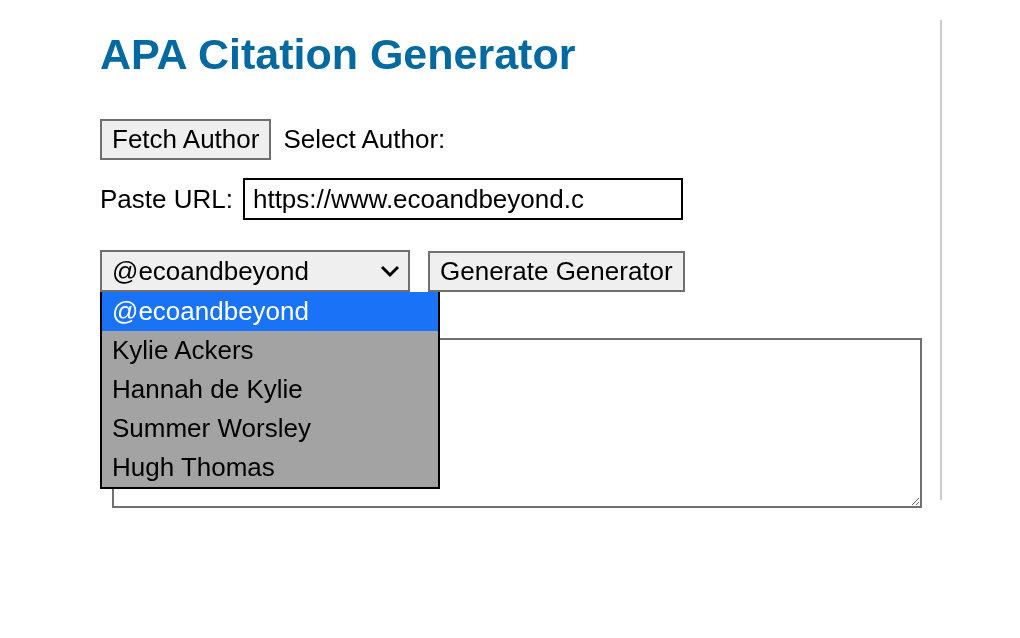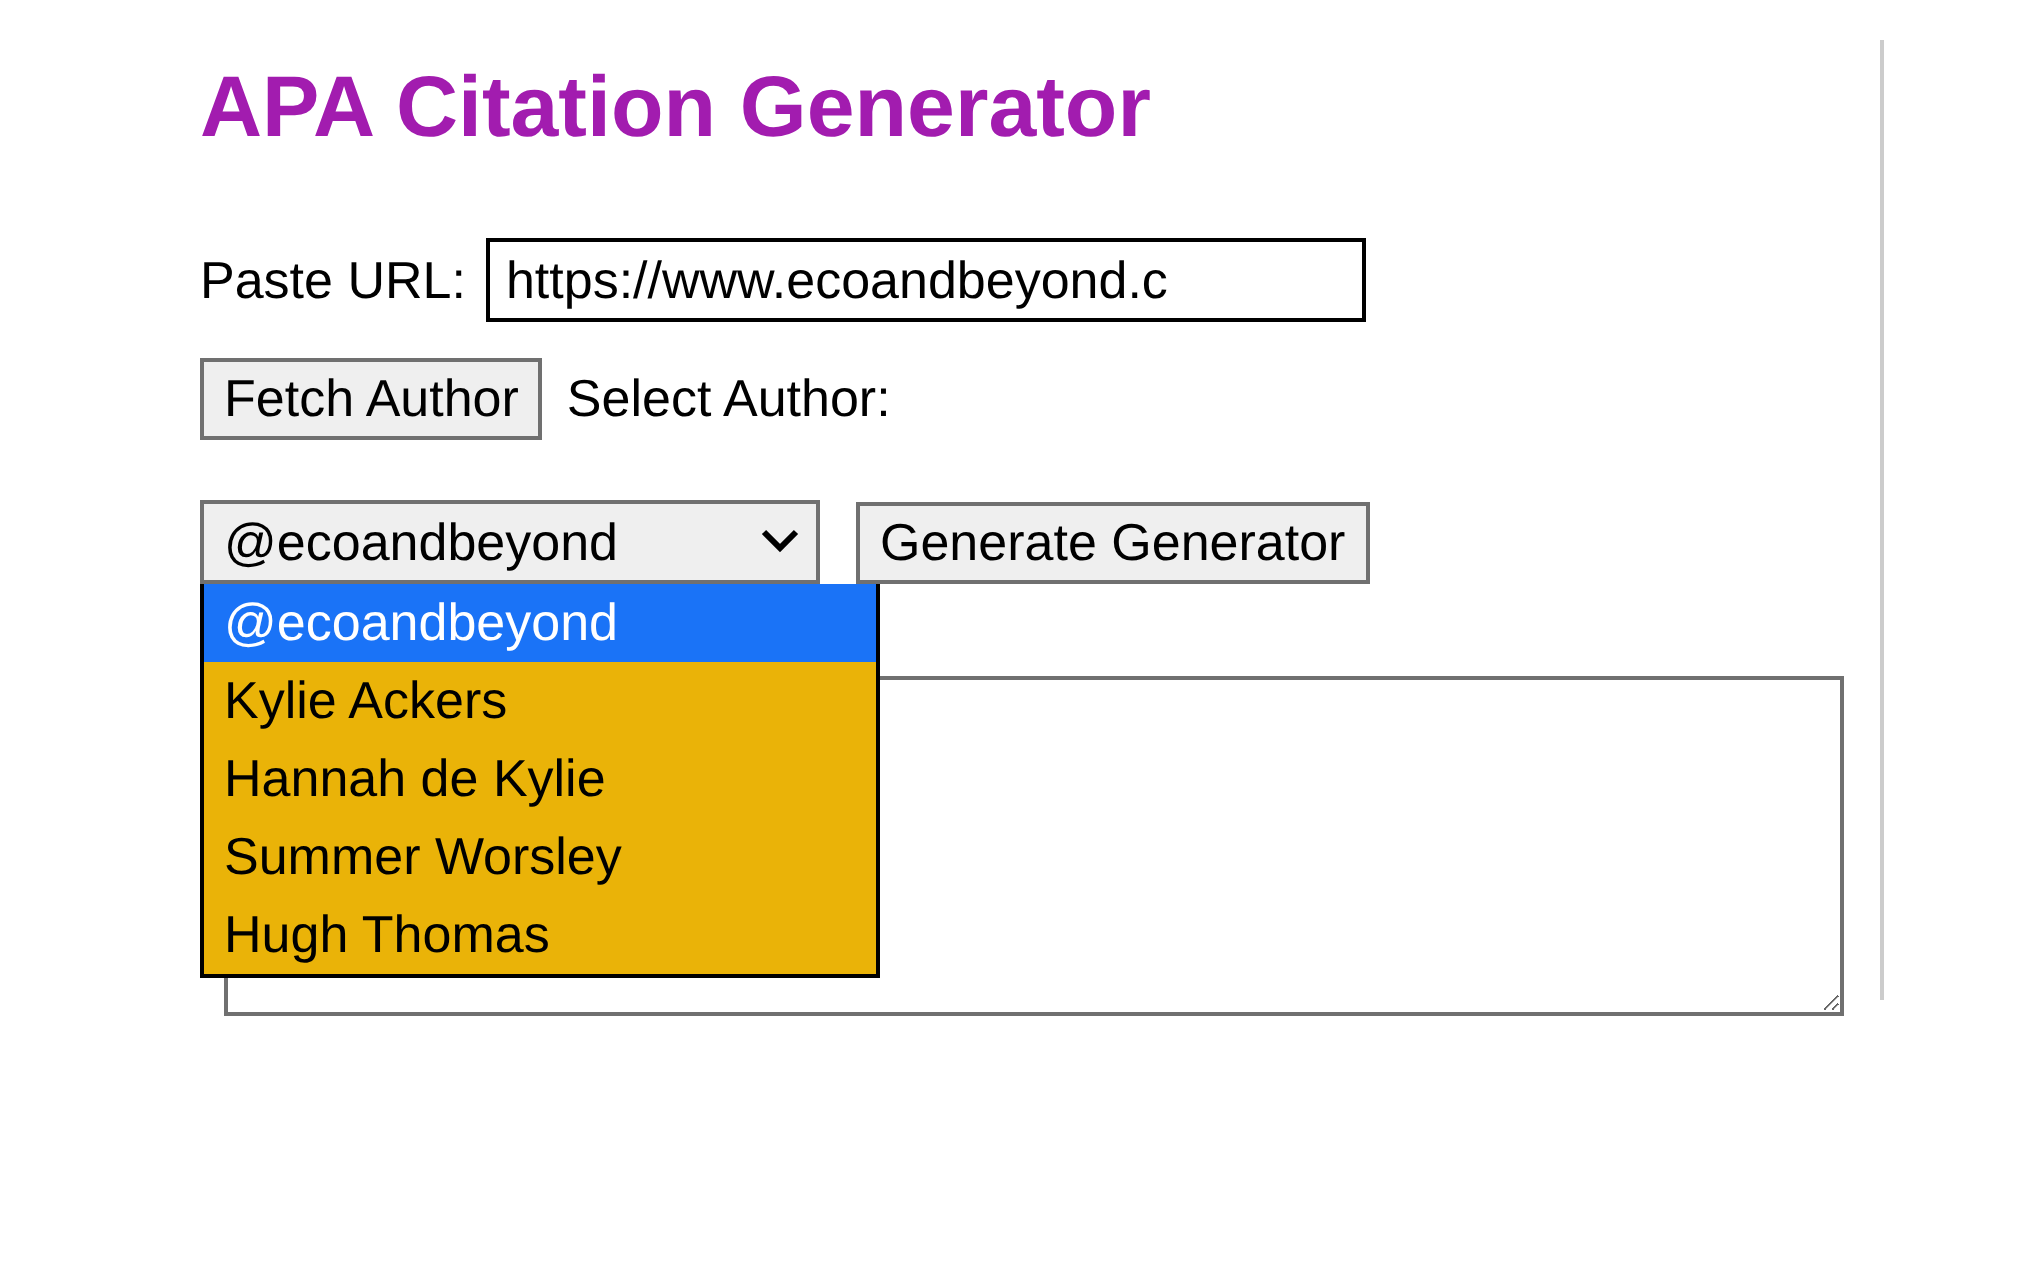--- a/index.html
+++ b/index.html
@@ -22,21 +22,21 @@
       right: 78px;
       top: 20px;
       width: 2px;
       height: 480px;
       background: #cccccc;
     }
     h1.title {
       font-size: 43px;
       font-weight: bold;
       margin: 0 0 40px 0;
-      color: #a21caf;
+      color: #0369a1;
     }
     .row {
       display: flex;
       align-items: center;
       margin-bottom: 18px;
     }
     .label {
       font-size: 26px;
       color: #000;
       margin-right: 10px;
@@ -87,21 +87,21 @@
       width: 340px;
       background: #fff;
       border: 2px solid #000;
       border-top: none;
       z-index: 10;
     }
     .dropdown-option {
       font-size: 26px;
       padding: 4px 10px;
       color: #000;
-      background: #eab308;
+      background: #a3a3a3;
       cursor: pointer;
       white-space: nowrap;
     }
     .dropdown-option.selected {
       background: #1a73f7;
       color: #fff;
     }
     .textarea-output {
       position: absolute;
       left: 112px;
@@ -119,27 +119,27 @@
 </head>
 <body>
 
 <div class="container">
 
   <div class="divider-right"></div>
 
   <h1 class="title">APA Citation Generator</h1>
 
   <div class="row">
-    <span class="label">Paste URL:</span>
-    <input type="text" class="url-input" value="https://www.ecoandbeyond.c" style="">
+    <button class="btn">Fetch Author</button>
+    <span class="label" style="margin-left:12px;">Select Author:</span>
   </div>
 
   <div class="row">
-    <button class="btn">Fetch Author</button>
-    <span class="label" style="margin-left:12px;">Select Author:</span>
+    <span class="label">Paste URL:</span>
+    <input type="text" class="url-input" value="https://www.ecoandbeyond.c" style="">
   </div>
 
   <div class="row" style="margin-top:30px; position:relative;align-items:flex-end;">
     <div class="select-wrapper">
       <div class="select-box">
         <span>@ecoandbeyond</span>
         <span class="chevron">
           <svg width="20" height="14" viewBox="0 0 20 14">
               <path d="M2 3 L10 11 L18 3" stroke="#000" stroke-width="3" fill="none"></path>
             </svg>

